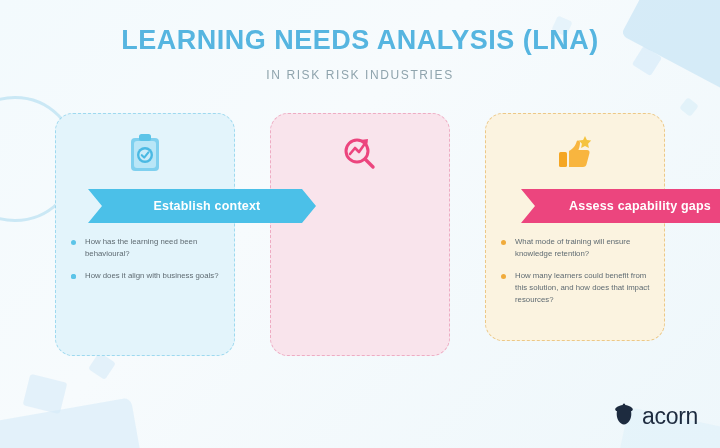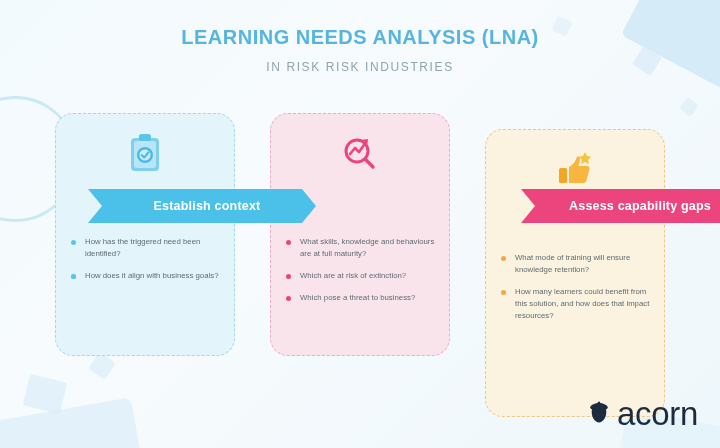--- a/index.html
+++ b/index.html
@@ -72,21 +72,21 @@
 
   
   .header {
     position: absolute;
     top: 26px;
     left: 0; right: 0;
     text-align: center;
     z-index: 5;
   }
   .title {
-    font-size: 20px;
+    font-size: 27px;
     font-weight: bold;
     letter-spacing: .5px;
     color: #56b5e0;
     margin: 0;
     line-height: 1.1;
   }
   .subtitle {
     margin: 12px 0 0 0;
     font-size: 12px;
     letter-spacing: 1.6px;
@@ -105,21 +105,21 @@
   }
   .card {
     position: absolute;
     width: 180px;
     top: 0;
     border-radius: 18px;
     box-sizing: border-box;
   }
   .card-1 { left: 55px;  height: 243px; background: #e3f4fb; border: 1.5px dashed #9ed9ef; }
   .card-2 { left: 270px; height: 243px; background: #f9e4ec; border: 1.5px dashed #eeacc3; }
-  .card-3 { left: 485px; height: 288px; background: #fbf3e0; border: 1.5px dashed #ecc887; margin-top: 16px; }
+  .card-3 { left: 485px; height: 228px; background: #fbf3e0; border: 1.5px dashed #ecc887; }
 
   .card-icon {
     position: absolute;
     top: 16px;
     left: 0; right: 0;
     height: 46px;
     display: flex;
     align-items: center;
     justify-content: center;
   }
@@ -181,21 +181,21 @@
   .logo {
     position: absolute;
     right: 22px;
     bottom: 18px;
     display: flex;
     align-items: center;
     gap: 7px;
     z-index: 7;
   }
   .logo-text {
-    font-size: 33px;
+    font-size: 23px;
     color: #1d2b3f;
     letter-spacing: -.3px;
     line-height: 1;
   }
 </style>
 </head>
 <body>
 
 <div id="infographic">
 
@@ -228,21 +228,21 @@
         </svg>
       </div>
 
       <div class="banner banner-1">
         <span class="banner-label">Establish context</span>
       </div>
 
       <ul class="bullets">
         <li class="bullet">
           <span class="bullet-dot"></span>
-          <span>How has the triggered need been identified?</span>
+          <span>How has the learning need been behavioural?</span>
         </li>
         <li class="bullet">
           <span class="bullet-dot"></span>
         </li>
         <li class="bullet">
           <span class="bullet-dot"></span>
           <span>How does it align with business goals?</span>
         </li>
       </ul>
     </div>
@@ -254,34 +254,20 @@
           <path d="M24 25 L32 33" stroke="#ec457e" stroke-width="3.4" stroke-linecap="round"></path>
           <path d="M9 20 L14 14 L18 18 L25 8" fill="none" stroke="#ec457e" stroke-width="2.6" stroke-linecap="round" stroke-linejoin="round"></path>
           <path d="M19 6 L27 5 L26 13 Z" fill="#ec457e"></path>
         </svg>
       </div>
 
       <div class="banner banner-2">
         <span class="banner-label">Assess capability gaps</span>
       </div>
 
-      <ul class="bullets">
-        <li class="bullet">
-          <span class="bullet-dot"></span>
-          <span>What skills, knowledge and behaviours are at full maturity?</span>
-        </li>
-        <li class="bullet">
-          <span class="bullet-dot"></span>
-          <span>Which are at risk of extinction?</span>
-        </li>
-        <li class="bullet">
-          <span class="bullet-dot"></span>
-          <span>Which pose a threat to business?</span>
-        </li>
-      </ul>
     </div>
 
     <div class="card card-3">
       <div class="card-icon">
         <svg width="38" height="38" viewBox="0 0 38 38" aria-hidden="true">
           <rect x="3" y="18" width="8" height="15" rx="1.6" fill="#f5a623"></rect>
           <path d="M13 33 L13 17 C13 17 19 14 20.5 8 C21 6 24 6 24 9 C24 12 22.5 16 22.5 16 L31 16 C33 16 34 17.6 33.4 19.4 L30.6 30 C30.2 31.8 29 33 27 33 Z" fill="#f8b53f"></path>
           <path d="M29 2 L30.9 6 L35.2 6.6 L32.1 9.7 L32.9 14 L29 12 L25.1 14 L25.9 9.7 L22.8 6.6 L27.1 6 Z" fill="#f5c33e"></path>
         </svg>
       </div>

